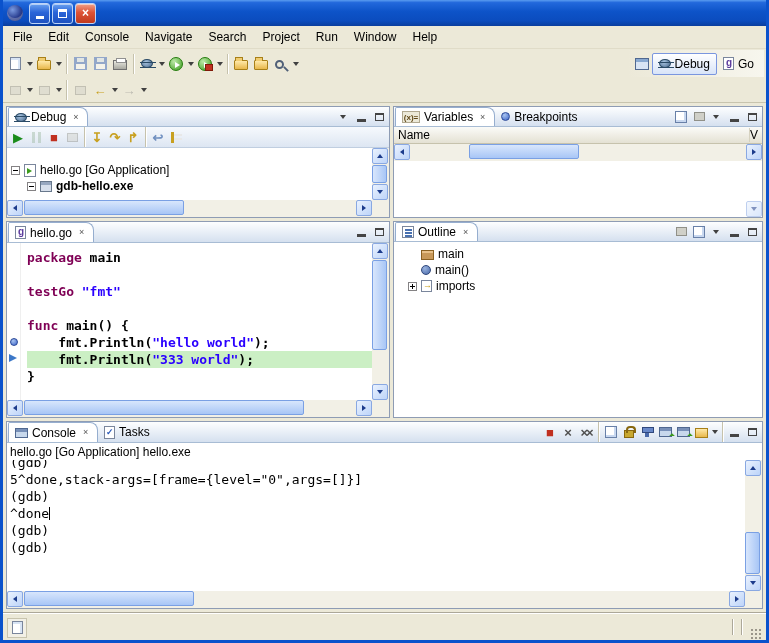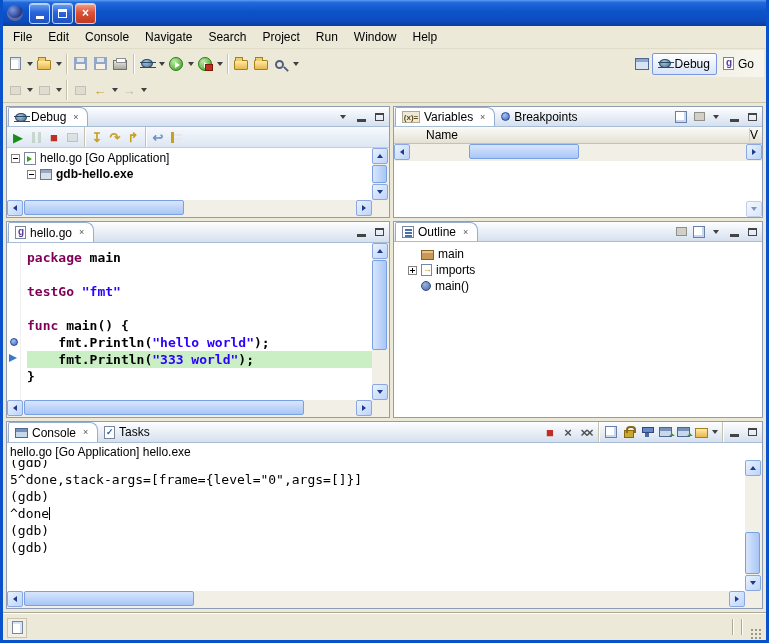--- a/index.html
+++ b/index.html
@@ -106,21 +106,21 @@
   .tb-spacer{flex:1;}
   .vbtn{width:16px;height:14px;display:flex;align-items:center;justify-content:center;margin-right:2px;}
   .mm-min{width:9px;height:3px;background:#444;margin-top:7px;}
   .mm-max{width:9px;height:8px;border:1px solid #444;border-top:2px solid #444;}
   .view-toolbar{height:21px;flex:0 0 21px;display:flex;align-items:center;background:linear-gradient(#F6F9FD,#DDE6F2);border-bottom:1px solid #C0CEE0;padding:0 2px;}
   .vtbtn{height:18px;min-width:18px;display:flex;align-items:center;justify-content:center;}
   .vtbtn.disabled{opacity:.45;}
   .content{flex:1;position:relative;background:#fff;min-height:0;}
 
   
-  .tree{font-size:12px;padding-top:2px;}
+  .tree{font-size:12px;padding-top:14px;}
   .titem{height:16px;display:flex;align-items:center;gap:4px;white-space:nowrap;}
   .expander{width:9px;height:9px;border:1px solid #848284;background:#fff;position:relative;flex:0 0 9px;}
   .expander::before{content:"";position:absolute;left:1px;top:3px;width:5px;height:1px;background:#000;}
   .expander.plus::after{content:"";position:absolute;left:3px;top:1px;width:1px;height:5px;background:#000;}
   .exp-space{width:9px;flex:0 0 9px;}
 
   
   .sb{position:absolute;background:#F2F0E6;}
   .sbtn{position:absolute;width:16px;height:16px;background:linear-gradient(135deg,#EAF2FE,#BDD4F9);border:1px solid #89A8E2;border-radius:2px;display:flex;align-items:center;justify-content:center;}
   .sbtn.dis{opacity:.55;}
@@ -140,21 +140,21 @@
   .ip-arrow{position:absolute;left:2px;width:0;height:0;border-left:8px solid #3C78C8;border-top:4px solid transparent;border-bottom:4px solid transparent;}
   .code{flex:1;padding:6px 33px 0 6px;font-family:"DejaVu Sans Mono",monospace;font-size:13px;font-weight:bold;}
   .cline{height:17px;line-height:17px;white-space:pre;}
   .cline.hl{background:#CBEFC4;margin-right:-17px;padding-right:17px;}
   .kw{color:#7F0055;}
   .str{color:#2A00FF;}
   .pl{color:#000;}
 
   
   .col-header{height:17px;flex:0 0 17px;display:flex;align-items:center;background:linear-gradient(#FBFBF8,#E4E1D3);border-bottom:1px solid #C6C2AC;font-size:12px;}
-  .col-name{flex:1;padding-left:4px;border-right:1px solid #D6D2C0;margin-left:28px;}
+  .col-name{flex:1;padding-left:4px;border-right:1px solid #D6D2C0;}
   .col-value{width:12px;overflow:hidden;white-space:nowrap;}
 
   
   .console-label{height:17px;flex:0 0 17px;display:flex;align-items:center;padding-left:3px;background:#fff;font-size:12px;}
   .console-text{flex:1;position:relative;overflow:hidden;font-family:"DejaVu Sans Mono",monospace;font-size:13px;}
   .kwrap{margin-top:-6px;padding-left:3px;padding-right:17px;}
   .kline{height:17px;line-height:17px;white-space:pre;}
   .caret{display:inline-block;width:1px;height:13px;background:#000;vertical-align:-2px;}
 
   
@@ -516,28 +516,28 @@
             </span>
         </div>
         <div class="content">
           <div class="tree" style="padding:4px 0 0 14px;">
             <div class="titem">
               <span class="exp-space"></span>
               <span class="i-pkg"></span>
               <span>main</span>
             </div>
             <div class="titem">
+              <span class="exp-space"></span>
+              <span class="i-method"></span>
+              <span>main()</span>
+            </div>
+            <div class="titem">
               <span class="expander plus"></span>
               <span class="i-import"></span>
               <span>imports</span>
-            </div>
-            <div class="titem">
-              <span class="exp-space"></span>
-              <span class="i-method"></span>
-              <span>main()</span>
             </div>
           </div>
         </div>
       </div>
     </div>
 
     <div class="view" style="flex:1;">
       <div class="tabbar tall">
         <div class="tab active">
           <span class="i-console"></span>

